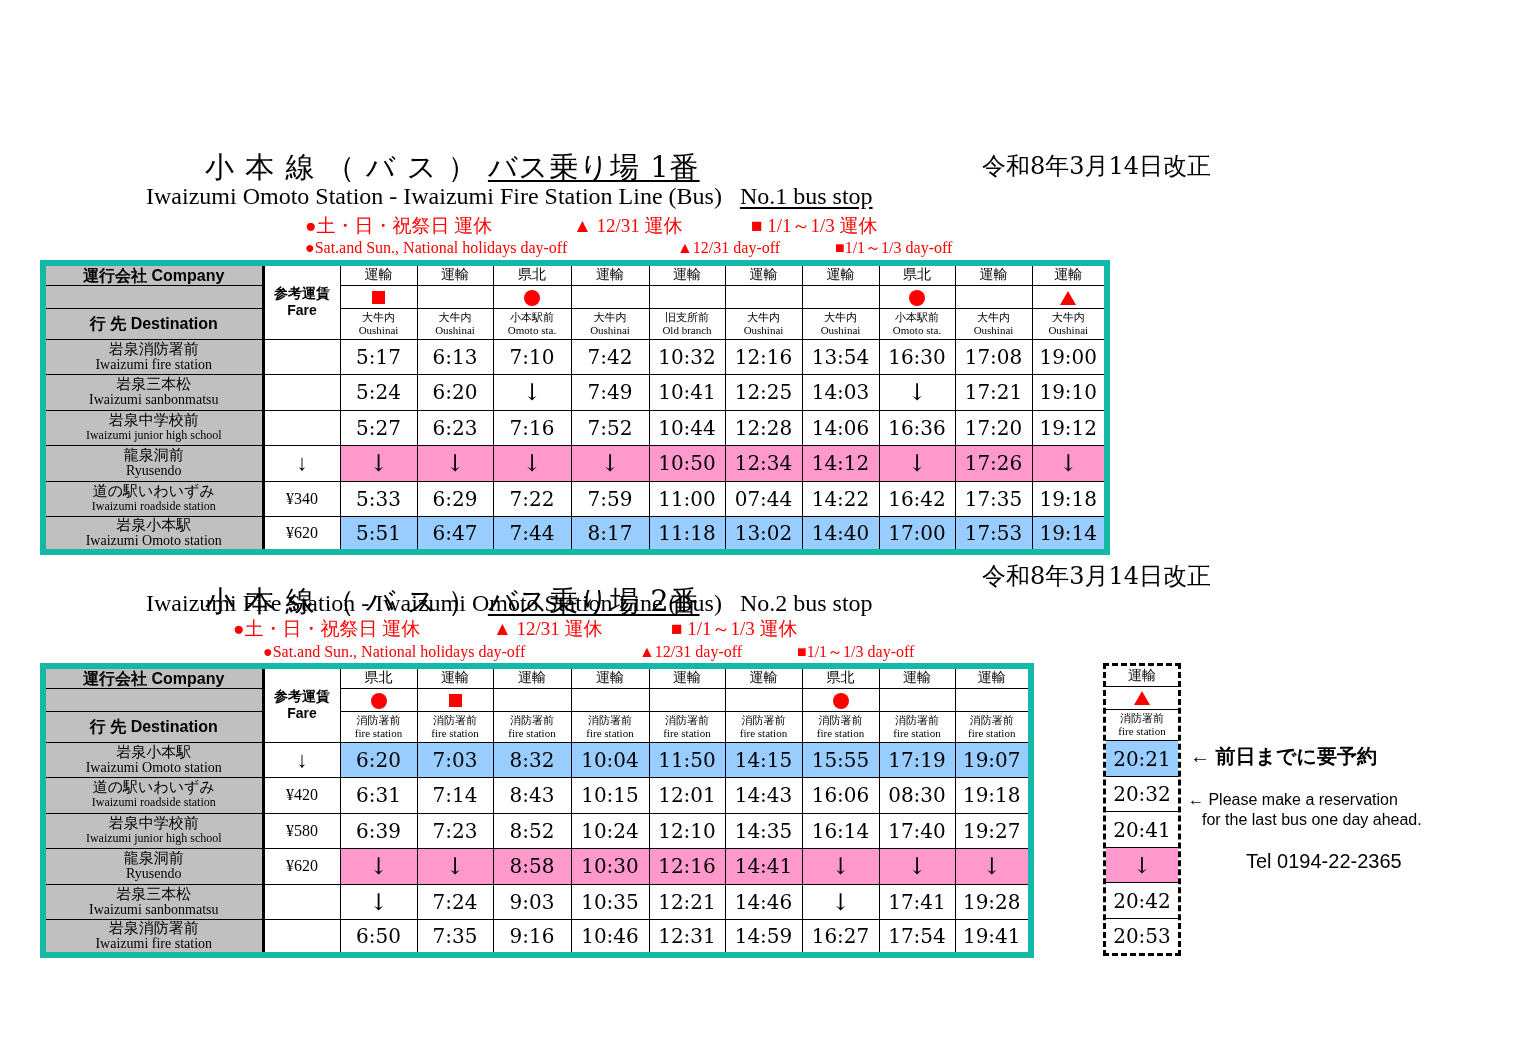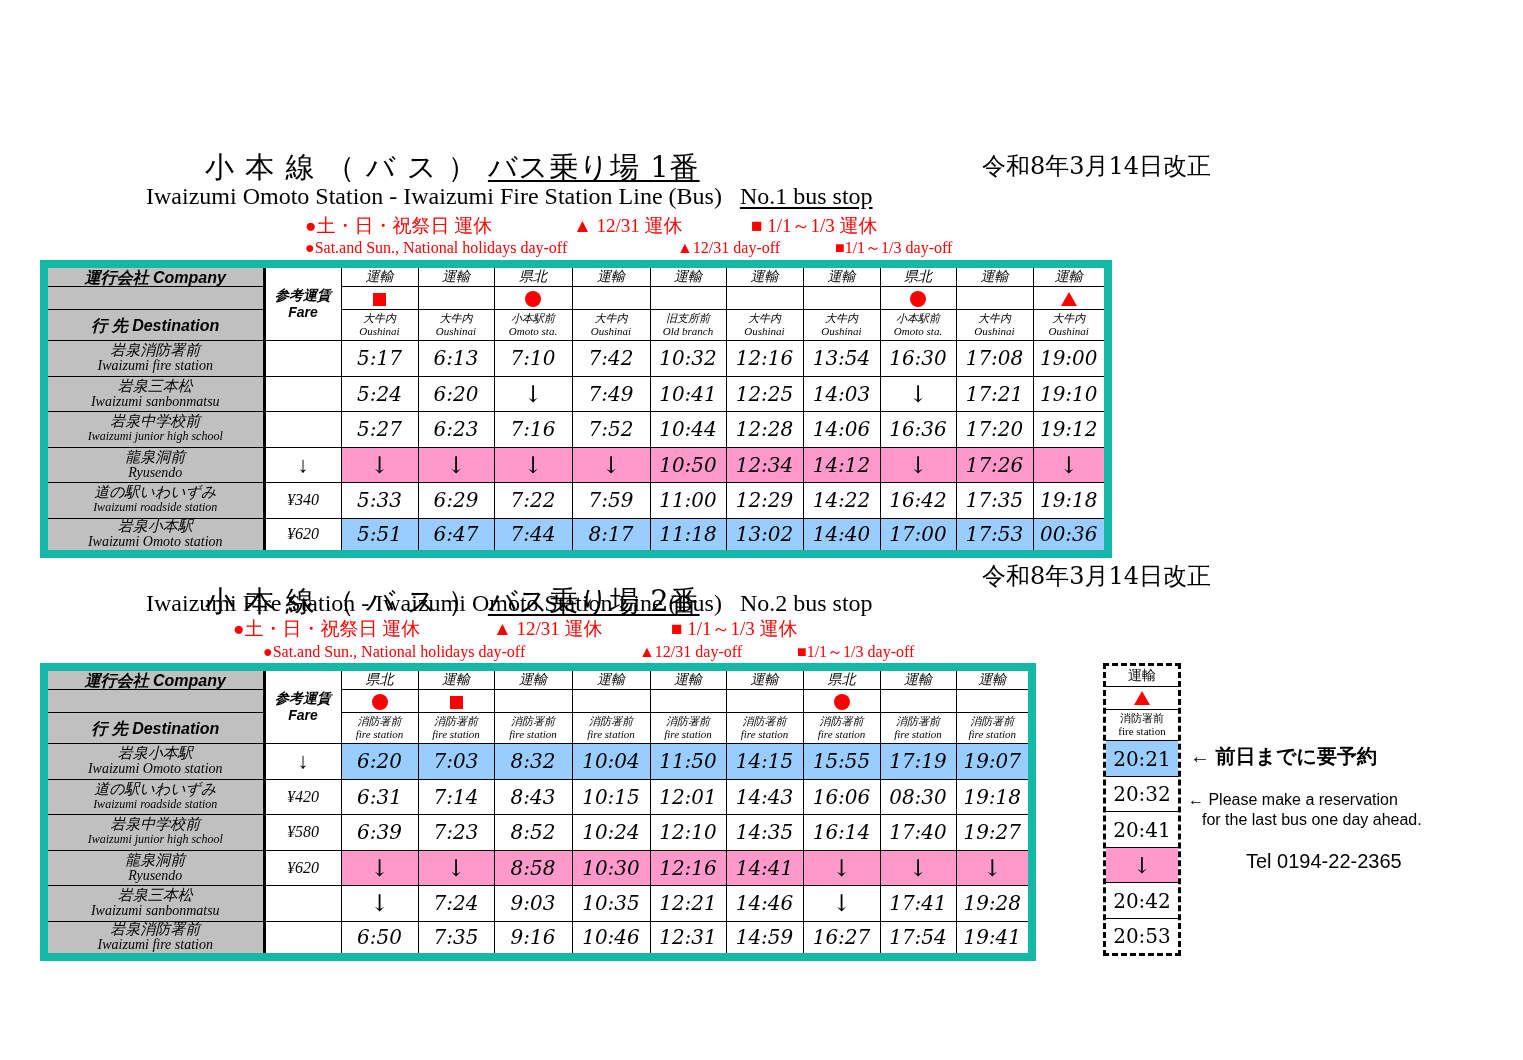--- a/index.html
+++ b/index.html
@@ -8,21 +8,21 @@
   .abs { position:absolute; }
   .title-jp { font-size:29px; white-space:nowrap; letter-spacing:1px; }
   .title-jp .ul { text-decoration:underline; text-underline-offset:3px; }
   .rev { font-size:24px; white-space:nowrap; }
   .title-en { font-family:"Liberation Serif","DejaVu Serif",serif; font-size:24px; white-space:nowrap; }
   .title-en .ul { text-decoration:underline; text-underline-offset:3px; }
   .legend-jp { color:#ff0000; font-size:19px; white-space:nowrap; font-family:"Liberation Serif",serif; }
   .legend-en { color:#ff0000; font-size:16px; white-space:nowrap; font-family:"Liberation Serif",serif; }
   .legend-jp span, .legend-en span { display:inline-block; }
 
-  table.tt { position:absolute; border-collapse:collapse; table-layout:fixed; border:8px solid #14b8a6;font-style:italic; }
+  table.tt { position:absolute; border-collapse:collapse; table-layout:fixed; border:6px solid #14b8a6; }
   table.tt td { border:1px solid #000; padding:0; text-align:center; vertical-align:middle; overflow:hidden; }
   td.namecell { background:#c0c0c0; font-family:"Liberation Serif",serif; line-height:15px; border-right:3px solid #000 !important; }
   td.namecell .jp { font-size:15px; display:block; }
   td.namecell .en { font-size:14px; display:block; }
   td.namecell .en.small { font-size:12px; }
   td.hdr-gray { background:#c0c0c0; font-family:"Liberation Sans",sans-serif; font-weight:bold; font-size:16px; }
   td.fare-h { font-family:"Liberation Sans",sans-serif; font-weight:bold; font-size:14px; line-height:17px; vertical-align:top; padding-top:22px; }
   td.company { font-size:14px; font-family:"Liberation Sans",sans-serif; }
   td.mark { height:22px; }
   td.dest { font-size:11px; line-height:13px; font-family:"Liberation Sans",sans-serif; }
@@ -190,42 +190,42 @@
         <td class="namecell">
           <span class="jp">道の駅いわいずみ</span>
           <span class="en small">Iwaizumi roadside station</span>
         </td>
         <td class="fare">¥340</td>
         <td class="time t">5:33</td>
         <td class="time t">6:29</td>
         <td class="time t">7:22</td>
         <td class="time t">7:59</td>
         <td class="time t">11:00</td>
-        <td class="time t">12:29</td>
+        <td class="time t">07:44</td>
         <td class="time t">14:22</td>
         <td class="time t">16:42</td>
         <td class="time t">17:35</td>
         <td class="time t">19:18</td>
       </tr>
       <tr class="blue" style="height:35.5px">
         <td class="namecell">
           <span class="jp">岩泉小本駅</span>
           <span class="en">Iwaizumi Omoto station</span>
         </td>
         <td class="fare">¥620</td>
         <td class="time t">5:51</td>
         <td class="time t">6:47</td>
         <td class="time t">7:44</td>
         <td class="time t">8:17</td>
         <td class="time t">11:18</td>
         <td class="time t">13:02</td>
         <td class="time t">14:40</td>
         <td class="time t">17:00</td>
         <td class="time t">17:53</td>
-        <td class="time t">00:36</td>
+        <td class="time t">19:14</td>
       </tr>
     </tbody>
 </table>
 
 <div class="abs title-jp" style="left:205px; top:546px;margin-top:36px;">
   <span>小 本 線 （ バ ス ）</span>
   <span class="ul">バス乗り場 2番</span>
 </div>
 <div class="abs rev" style="left:982px; top:560px;">令和8年3月14日改正</div>
 <div class="abs title-en" style="left:146px; top:590px;">

